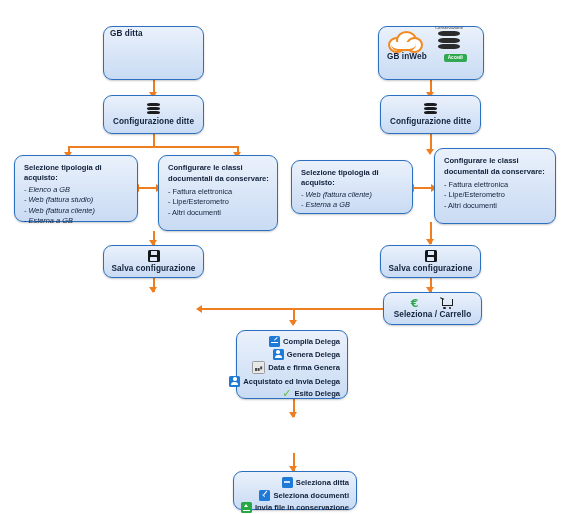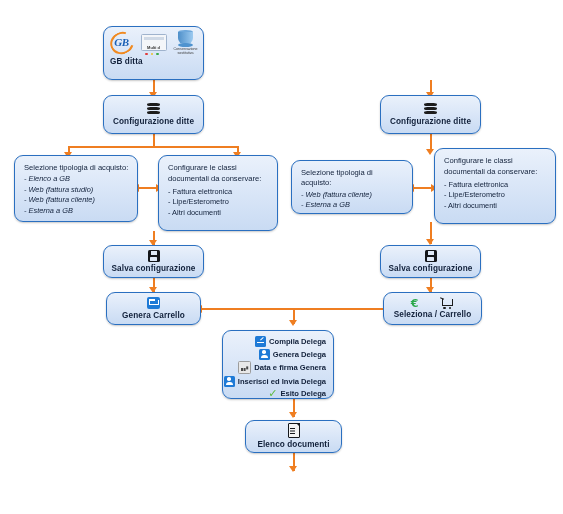--- a/index.html
+++ b/index.html
@@ -25,21 +25,21 @@
     display:flex;flex-direction:column;align-items:center;justify-content:center;
   }
   .node .cap{
     font-size:8.2px;font-weight:bold;letter-spacing:.1px;line-height:1.1;
     text-align:center;white-space:nowrap;
   }
 
   
   .listbox{padding:7px 8px 7px 9px;}
   .listbox .ttl{
-    font-size:7.6px;font-weight:normal;line-height:1.35;margin-bottom:1px;
+    font-size:7.6px;font-weight:bold;line-height:1.35;margin-bottom:1px;
   }
   .listbox ul{margin:0;padding:0;list-style:none;}
   .listbox li{font-size:7.4px;line-height:1.42;white-space:nowrap;}
   .listbox.ital li{font-style:italic;}
 
   .db{
     width:13px;height:12px;position:relative;margin-bottom:2px;
   }
   .db i{
     display:block;position:absolute;left:0;right:0;height:3px;border-radius:50%/100%;
@@ -214,41 +214,20 @@
   <div class="vline" style="left:293px;top:308px;height:16px;"></div>
   <div class="ar-d" style="left:289px;top:320px;"></div>
 
   <div class="vline" style="left:293px;top:399px;height:18px;"></div>
   <div class="ar-d" style="left:289px;top:412px;"></div>
 
   <div class="vline" style="left:293px;top:453px;height:18px;"></div>
   <div class="ar-d" style="left:289px;top:466px;"></div>
 
   <div class="node" style="left:103px;top:26px;width:101px;height:54px;">
-    <div class="srcrow">
-      <div class="gblogo">
-        <span class="ring"></span>
-        <span class="gb">GB</span>
-      </div>
-      <div class="mini">
-        <div class="multi">
-          <div class="bar"></div>
-          <div class="dots"><b style="background:#e03b3b"></b><b style="background:#e8c12b"></b><b style="background:#3aab4c"></b></div>
-          <div class="txt">Multi d</div>
-        </div>
-      </div>
-      <div class="mini">
-        <div class="cyl">
-            <span class="top"></span>
-            <span class="body"></span>
-            <span class="bot"></span>
-          </div>
-        <span class="cap2">Conservazione sostitutiva</span>
-      </div>
-    </div>
     <div class="cap" style="margin-top:2px;padding-left:6px;text-align:left;">GB ditta</div>
   </div>
 
   <div class="node plain" style="left:103px;top:95px;width:101px;height:39px;">
     <div class="db">
         <i></i>
         <i></i>
         <i></i>
       </div>
     <div class="cap">Configurazione ditte</div>
@@ -272,25 +251,43 @@
       <li>- Lipe/Esterometro</li>
       <li>- Altri documenti</li>
     </ul>
   </div>
 
   <div class="node plain" style="left:103px;top:245px;width:101px;height:33px;">
     <div class="floppy"></div>
     <div class="cap">Salva configurazione</div>
   </div>
 
-  <div class="node plain" style="left:106px;top:292px;width:95px;height:33px;">
-    <div class="cart-blue"></div>
-    <div class="cap">Genera Carrello</div>
-  </div>
-
+
+  <div class="node" style="left:378px;top:26px;width:106px;height:54px;">
+    <div class="srcrow" style="gap:9px;justify-content:flex-start;padding-left:8px;">
+      <div class="cloud">
+        <span class="c1"></span>
+          <span class="c2"></span>
+          <span class="c3"></span>
+          <span class="mask"></span>
+      </div>
+      <div class="mini" style="width:38px;margin-top:-4px;">
+        <span class="cap2" style="font-size:4.2px;">Conservazione</span>
+        <div class="dbbig">
+            <i></i>
+            <i></i>
+            <i></i>
+          </div>
+      </div>
+    </div>
+    <div style="display:flex;align-items:center;justify-content:flex-start;gap:17px;padding-left:8px;margin-top:1px;">
+      <div class="cap">GB inWeb</div>
+      <span class="accedi">Accedi</span>
+    </div>
+  </div>
 
   <div class="node plain" style="left:380px;top:95px;width:101px;height:39px;">
     <div class="db">
         <i></i>
         <i></i>
         <i></i>
       </div>
     <div class="cap">Configurazione ditte</div>
   </div>
 
@@ -321,42 +318,52 @@
     <div style="display:flex;align-items:center;gap:22px;margin-bottom:1px;">
       <span class="euro">€</span>
       <span class="cart-black">
           <i class="cart-wheel w1"></i>
           <i class="cart-wheel w2"></i>
         </span>
     </div>
     <div class="cap">Seleziona / Carrello</div>
   </div>
 
-  <div class="node rowlist" style="left:222px;top:330px;width:112px;height:69px;">
+  <div class="node rowlist" style="left:236px;top:330px;width:112px;height:69px;">
     <div class="rw">
       <span class="sq sq-edit"></span>
       <span>Compila Delega</span>
     </div>
     <div class="rw">
       <span class="sq sq-person"></span>
       <span>Genera Delega</span>
     </div>
     <div class="rw">
       <span class="sq sq-chart"></span>
       <span>Data e firma Genera</span>
     </div>
     <div class="rw">
       <span class="sq sq-person"></span>
-      <span>Inserisci ed Invia Delega</span>
+      <span>Acquistato ed Invia Delega</span>
     </div>
     <div class="rw">
       <span class="tick">✓</span>
       <span>Esito Delega</span>
     </div>
   </div>
 
-  <div class="node plain" style="left:245px;top:420px;width:97px;height:33px;">
-    <div class="doc"></div>
-    <div class="cap">Elenco documenti</div>
-  </div>
-
+
+  <div class="node rowlist" style="left:233px;top:471px;width:124px;height:39px;">
+    <div class="rw">
+      <span class="sq sq-blue"></span>
+      <span>Seleziona ditta</span>
+    </div>
+    <div class="rw">
+      <span class="sq sq-check"></span>
+      <span>Seleziona documenti</span>
+    </div>
+    <div class="rw">
+      <span class="sq sq-upload"></span>
+      <span>Invia file in conservazione</span>
+    </div>
+  </div>
 
 </div>
 
 </body></html>

